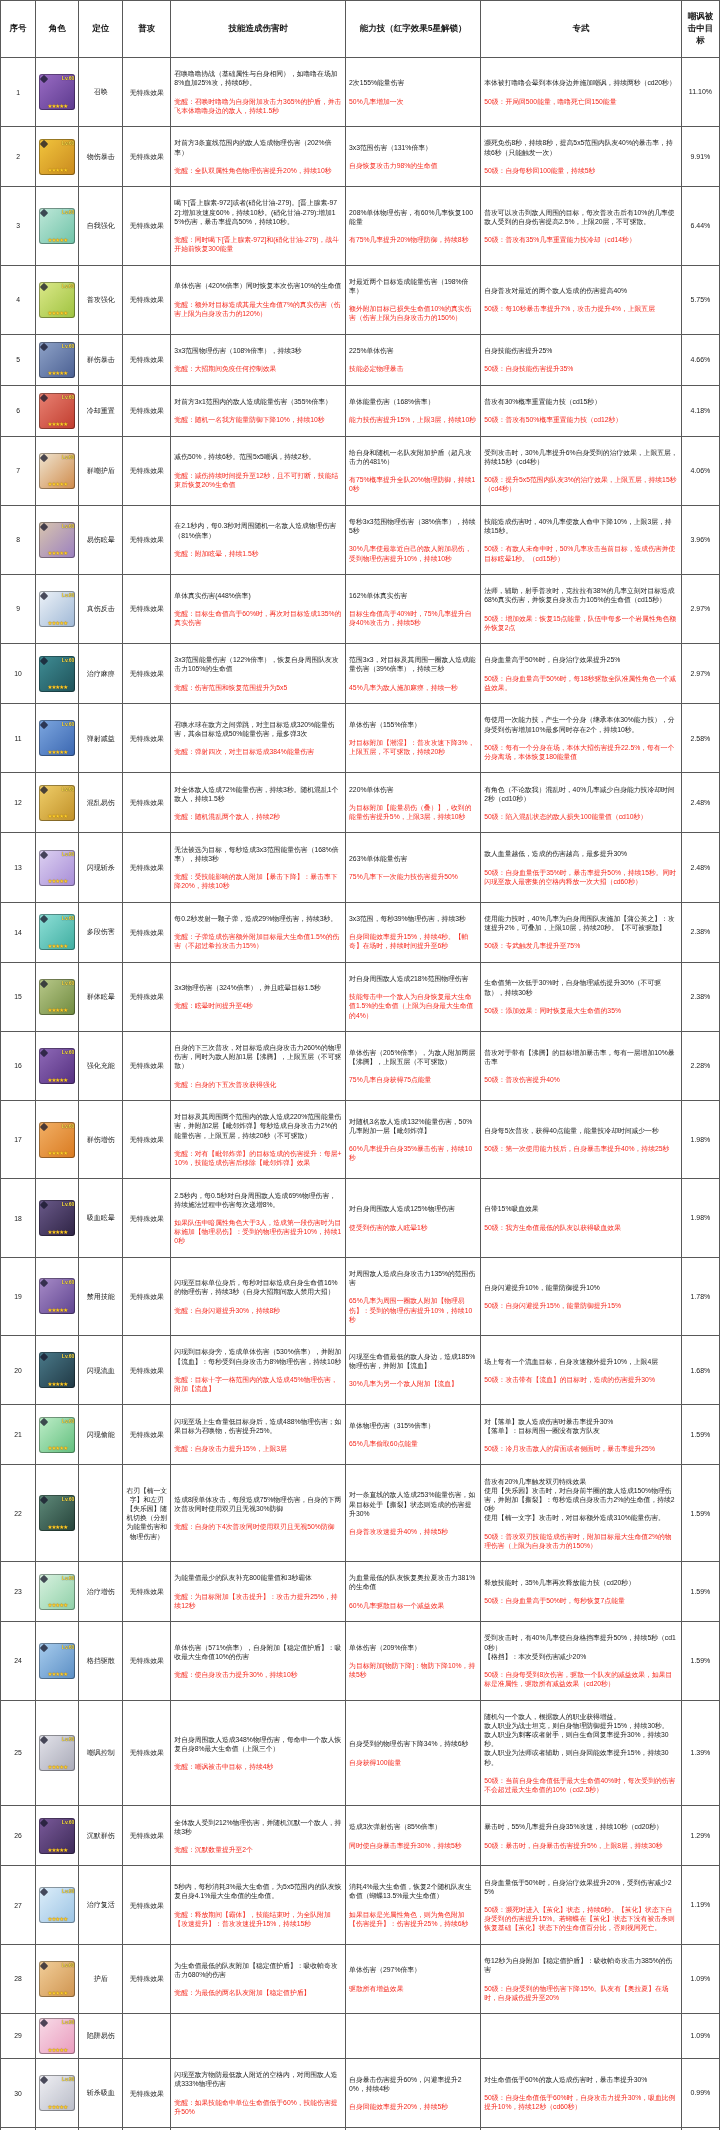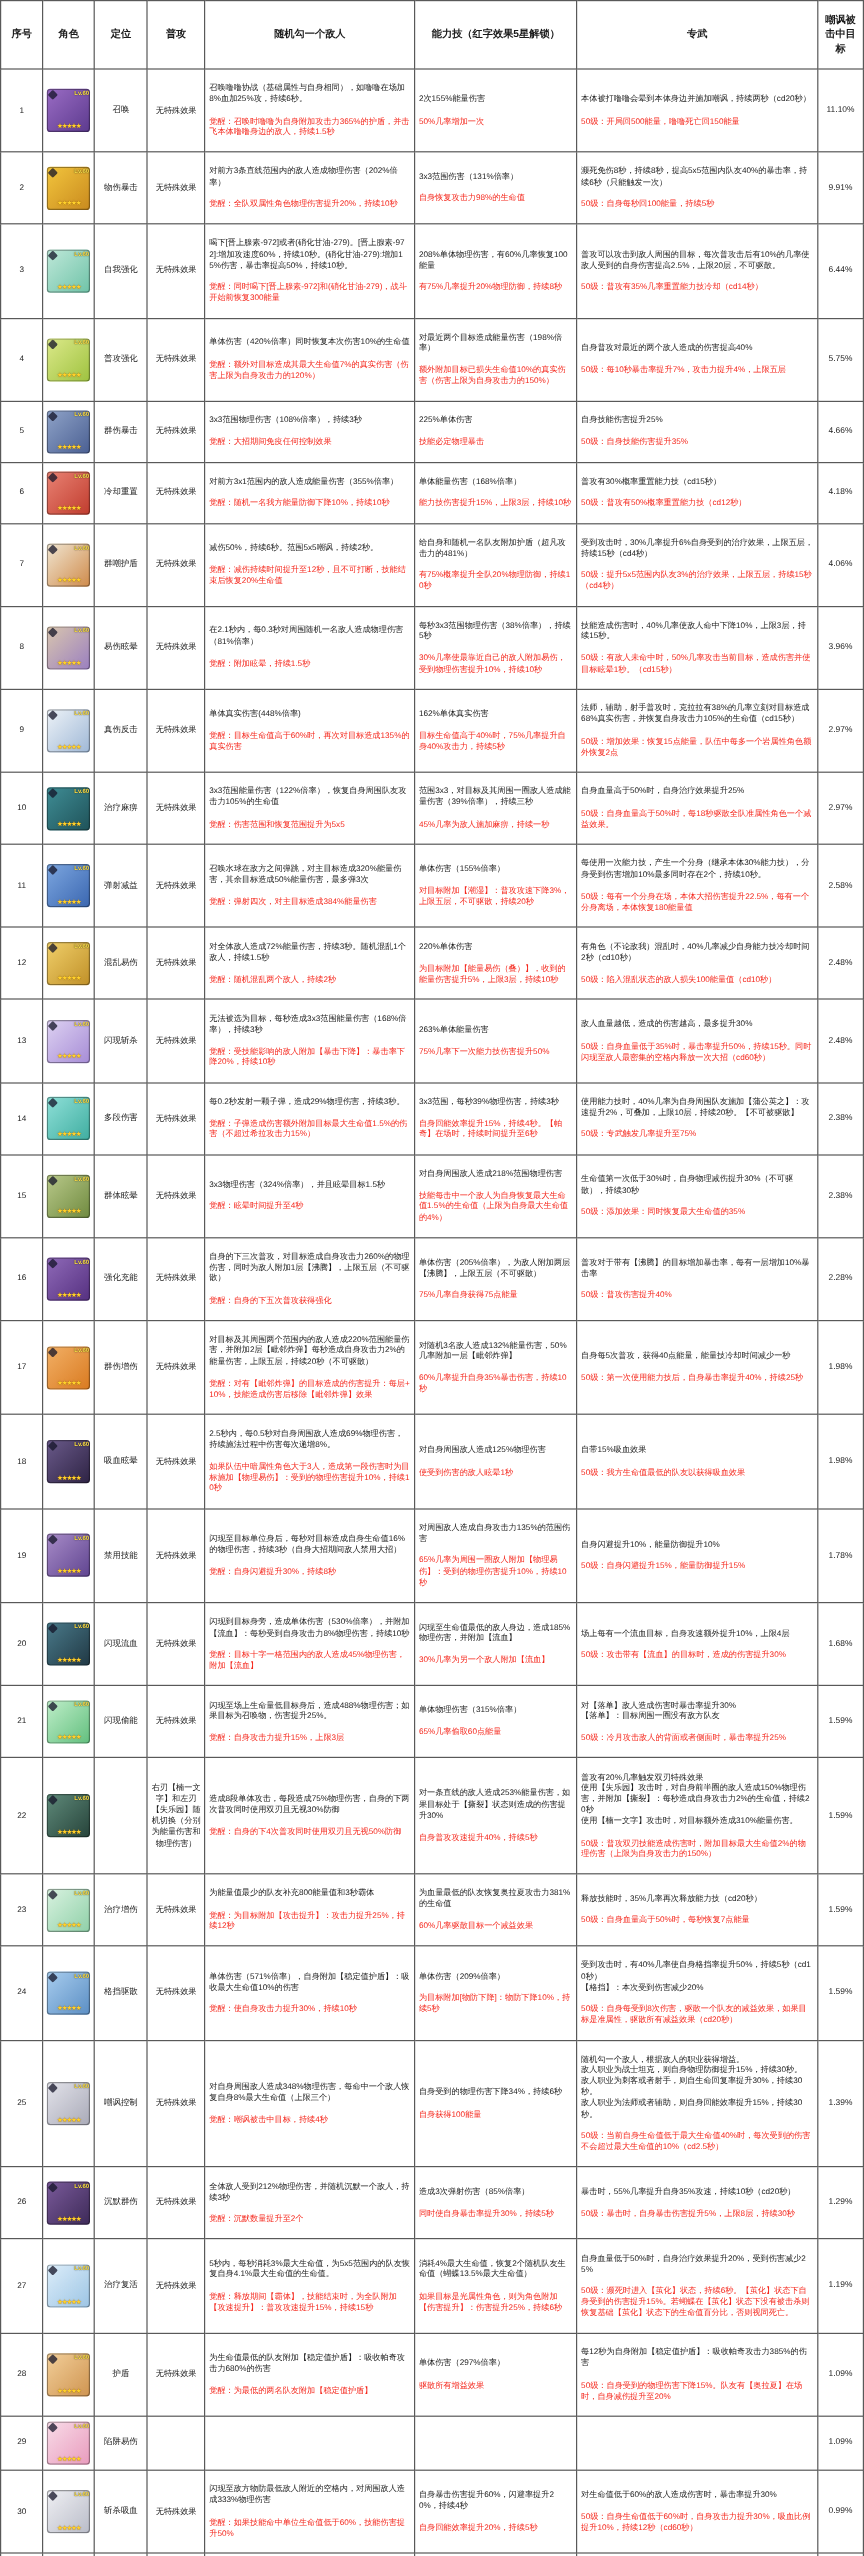--- a/index.html
+++ b/index.html
@@ -40,21 +40,21 @@
       <col class="c-skill">
       <col class="c-weap">
       <col class="c-rate">
   </colgroup>
   <thead>
     <tr>
       <th>序号</th>
       <th>角色</th>
       <th>定位</th>
       <th>普攻</th>
-      <th>随机勾一个敌人</th>
+      <th>技能造成伤害时</th>
       <th>能力技（红字效果5星解锁）</th>
       <th>专武</th>
       <th>嘲讽被击中目标</th>
     </tr>
   </thead>
   <tbody>
   <tr>
     <td class="center">1</td>
     <td class="center">
       <div class="avatar" style="background: linear-gradient(135deg, rgb(154, 108, 196), rgb(92, 58, 142));">

